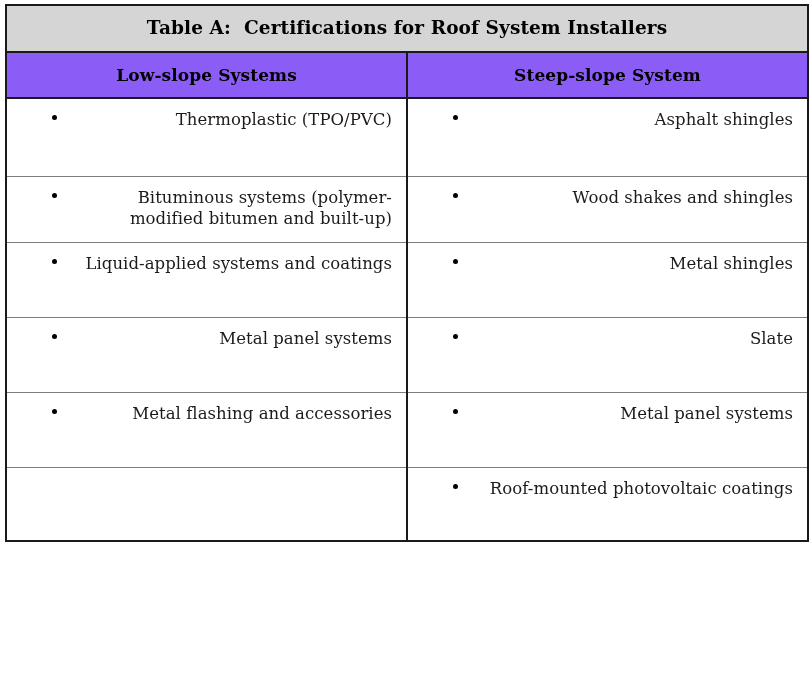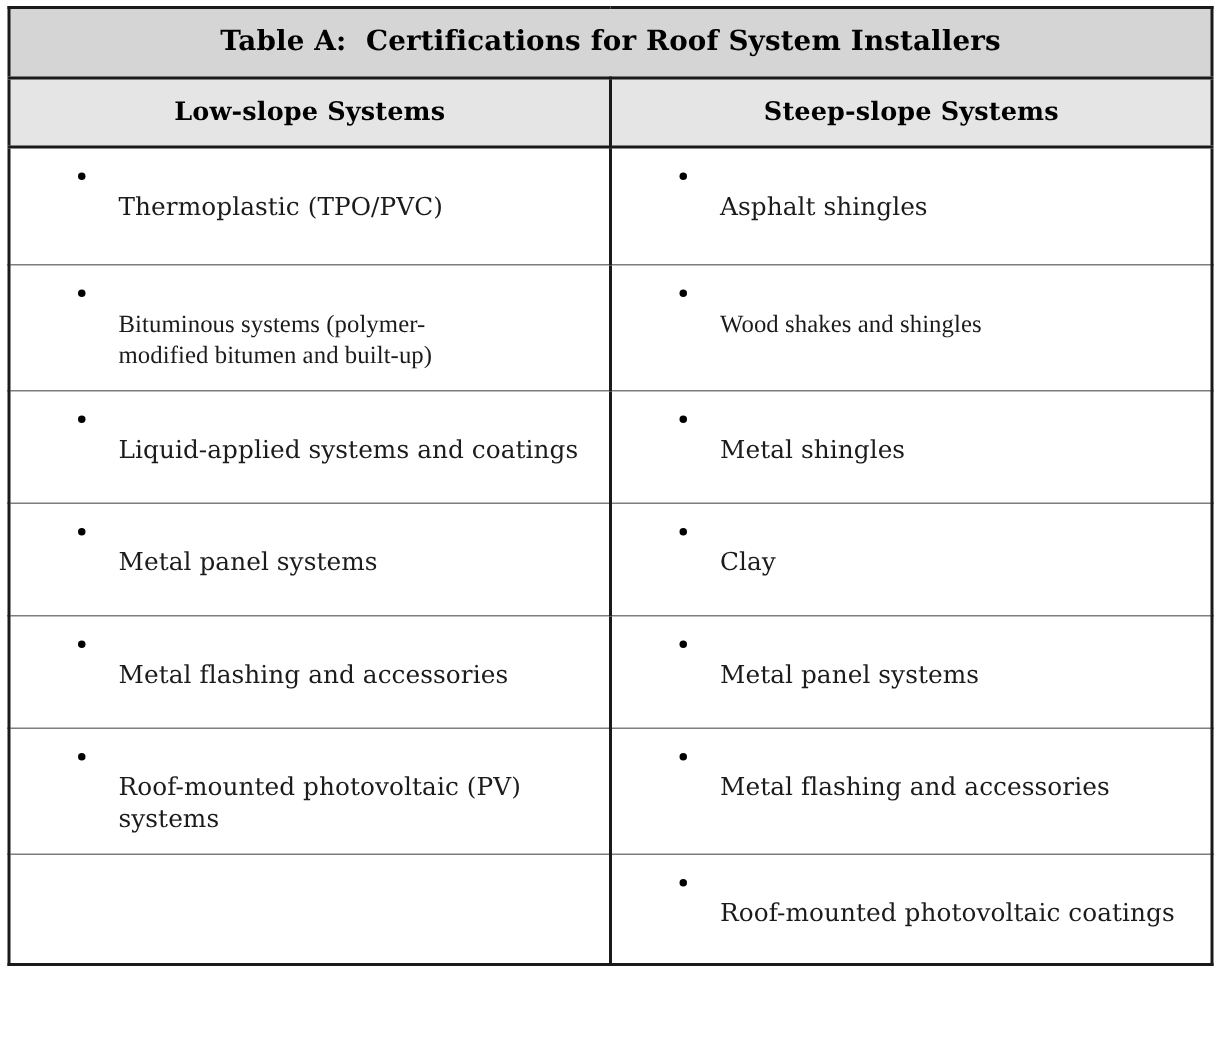--- a/index.html
+++ b/index.html
@@ -50,21 +50,21 @@
     line-height: 1.1;
   }
 
   
   tr.colhead-row td {
     text-align: center;
     vertical-align: middle;
     height: 44px;
     border-bottom: 2px solid #1a1a1a;
     padding: 0 6px;
-    background: #e5e5e5;
+    background: #8b5cf6;
   }
   tr.colhead-row td.col-left  { border-right: 2px solid #1a1a1a; }
   .col-title {
     font-size: 17px;
     font-weight: bold;
     letter-spacing: 0.1px;
   }
 
   
   tr.body-row td {
@@ -74,22 +74,23 @@
     background: #ffffff;
   }
   tr.body-row td.col-left { border-right: 2px solid #1a1a1a; }
 
   col.c-left  { width: 401px; }
   col.c-right { width: 401px; }
 
   .cell-inner {
     position: relative;
     min-height: 71px;
-    padding: 28px 14px 12px 72px;
+    padding: 10px 14px 12px 72px;
     box-sizing: border-box;
+    text-align: right;
   }
   .cell-inner.empty { padding-left: 72px; }
 
   .bullet {
     position: absolute;
     left: 45px;
     top: 16px;
     width: 5px;
     height: 5px;
     background: #000000;
@@ -100,21 +101,21 @@
     font-size: 16.5px;
     line-height: 1.30;
     letter-spacing: 0.05px;
     color: #1b1b1b;
     white-space: pre-line;
   }
 
   
   tr.r0 .cell-inner { min-height: 77px; }
   tr.r1 .cell-inner { min-height: 72px; }
-  tr.r2 .cell-inner { min-height: 62px; font-family: Liberation Serif, serif; }
+  tr.r2 .cell-inner { min-height: 62px; }
   tr.r3 .cell-inner { min-height: 74px; }
   tr.r4 .cell-inner { min-height: 74px; }
   tr.r5 .cell-inner { min-height: 74px; }
   tr.r6 .cell-inner { min-height: 76px; }
   tr.r7 .cell-inner { min-height: 72px; }
 </style>
 </head>
 <body>
 
 <div class="page">
@@ -130,21 +131,21 @@
         <td colspan="2">
           <span class="table-title">Table A:  Certifications for Roof System Installers</span>
         </td>
       </tr>
 
       <tr class="colhead-row">
         <td class="col-left">
           <span class="col-title">Low-slope Systems</span>
         </td>
         <td class="col-right">
-          <span class="col-title">Steep-slope Systems</span>
+          <span class="col-title">Steep-slope System</span>
         </td>
       </tr>
 
       <tr class="body-row r0">
         <td class="col-left">
           <div class="cell-inner">
             <span class="bullet"></span>
             <span class="item-text">Thermoplastic (TPO/PVC)</span>
           </div>
         </td>
@@ -191,55 +192,40 @@
       <tr class="body-row r4">
         <td class="col-left">
           <div class="cell-inner">
             <span class="bullet"></span>
             <span class="item-text">Metal panel systems</span>
           </div>
         </td>
         <td class="col-right">
           <div class="cell-inner">
             <span class="bullet"></span>
-            <span class="item-text">Clay</span>
+            <span class="item-text">Slate</span>
           </div>
         </td>
       </tr>
 
       <tr class="body-row r5">
         <td class="col-left">
           <div class="cell-inner">
             <span class="bullet"></span>
             <span class="item-text">Metal flashing and accessories</span>
           </div>
         </td>
         <td class="col-right">
           <div class="cell-inner">
             <span class="bullet"></span>
             <span class="item-text">Metal panel systems</span>
           </div>
         </td>
       </tr>
 
-      <tr class="body-row r6">
-        <td class="col-left">
-          <div class="cell-inner">
-            <span class="bullet"></span>
-            <span class="item-text">Roof-mounted photovoltaic (PV)
-systems</span>
-          </div>
-        </td>
-        <td class="col-right">
-          <div class="cell-inner">
-            <span class="bullet"></span>
-            <span class="item-text">Metal flashing and accessories</span>
-          </div>
-        </td>
-      </tr>
 
       <tr class="body-row r7">
         <td class="col-left">
           <div class="cell-inner empty">
             <span class="item-text"></span>
           </div>
         </td>
         <td class="col-right">
           <div class="cell-inner">
             <span class="bullet"></span>

